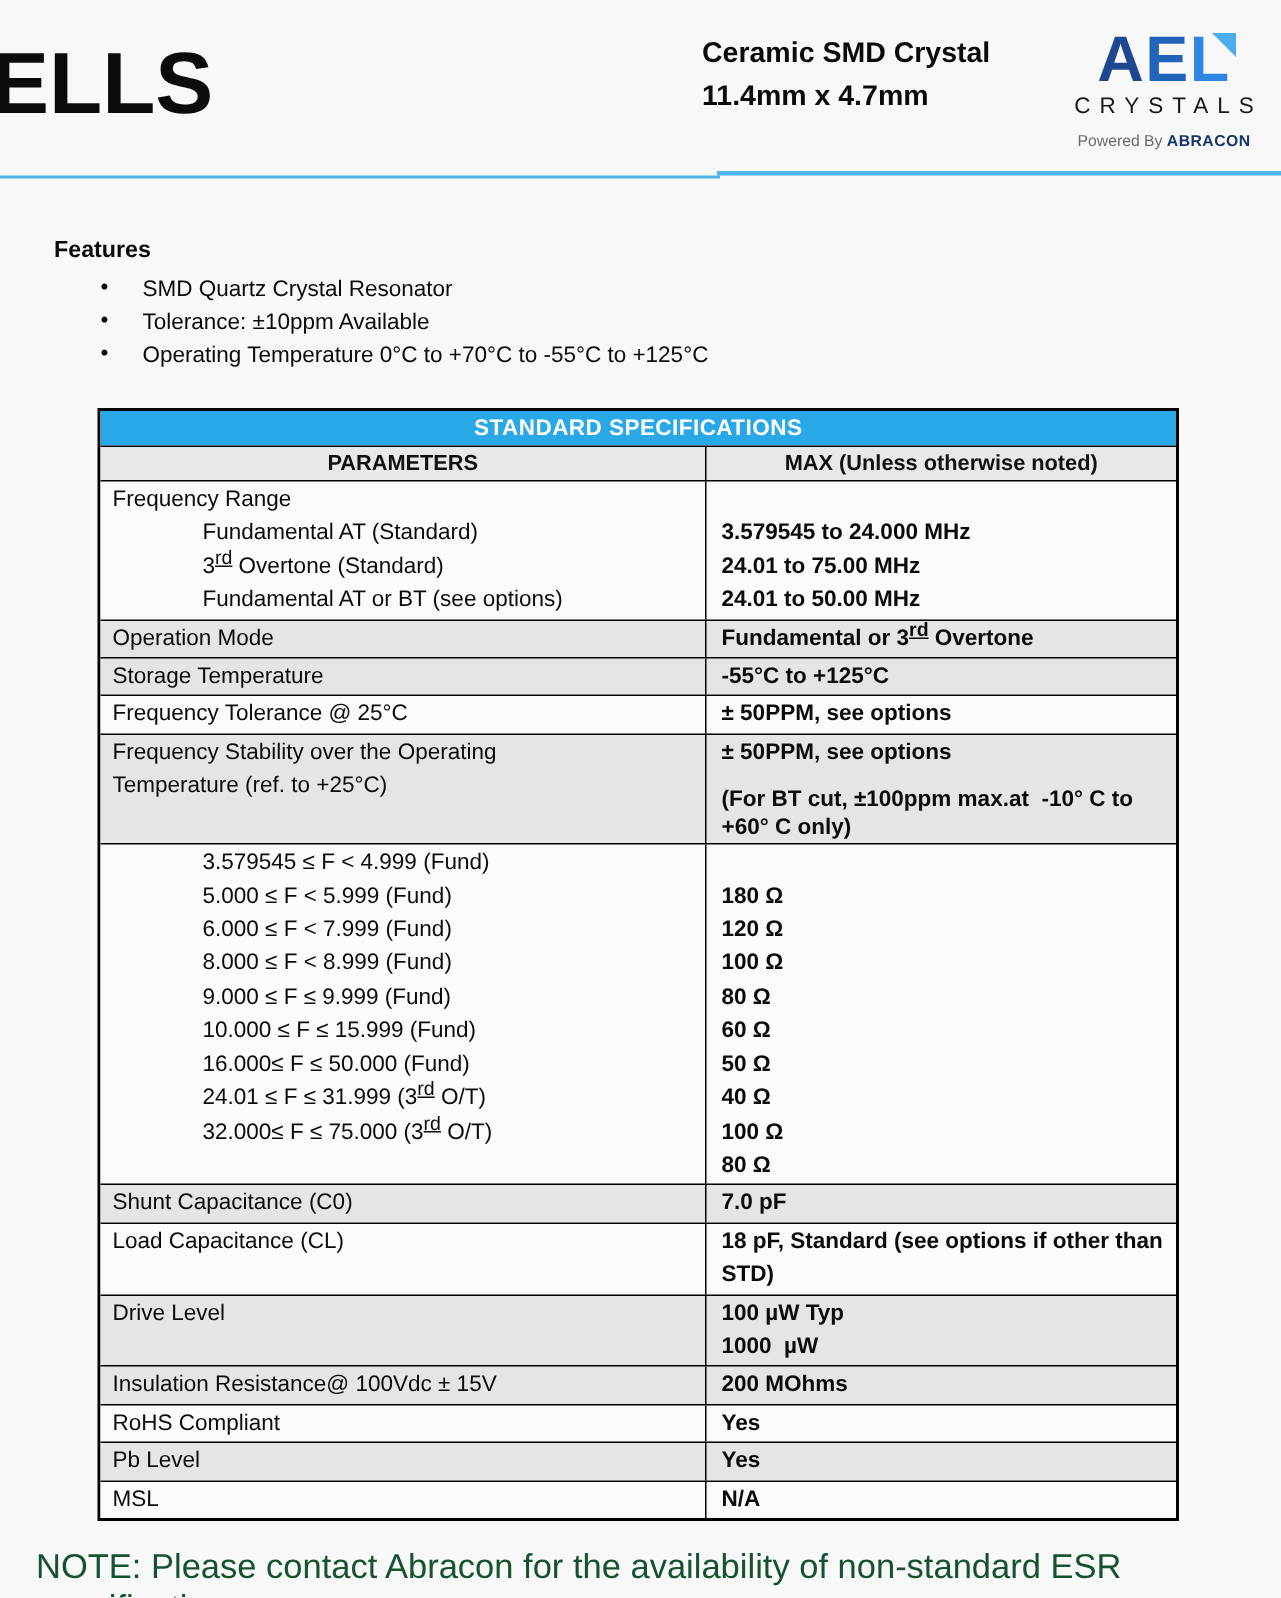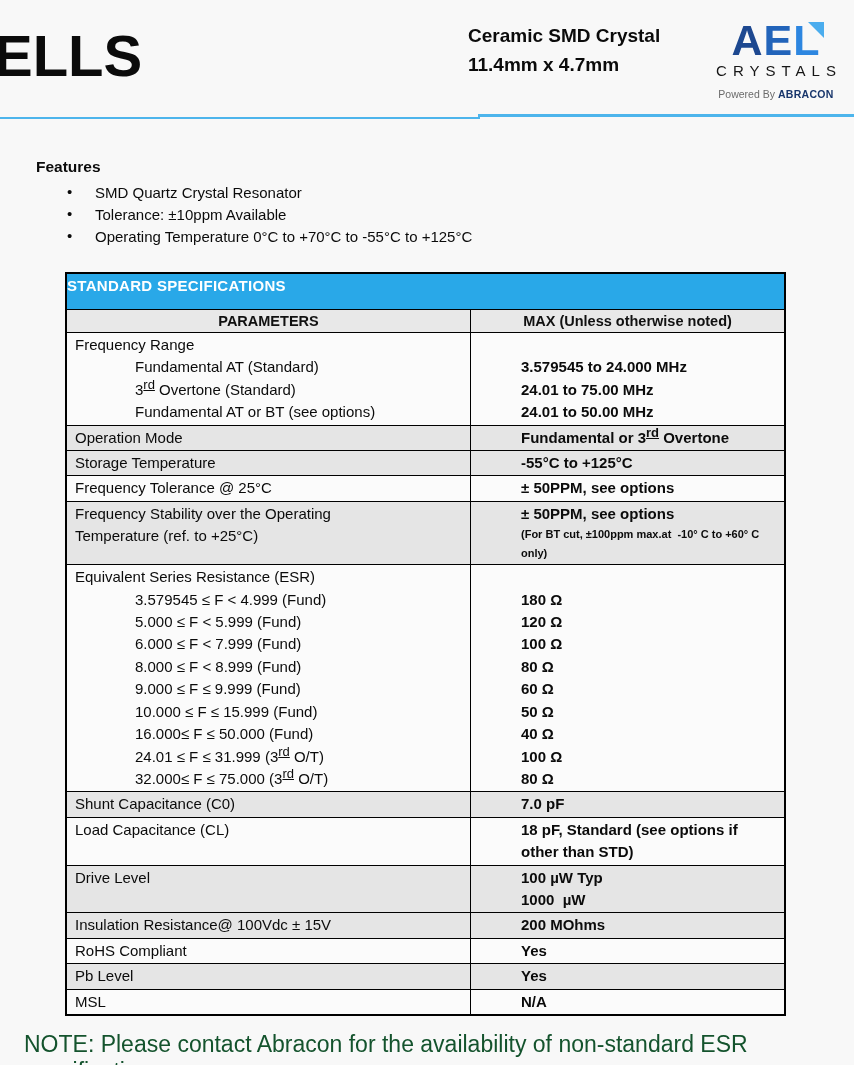--- a/index.html
+++ b/index.html
@@ -44,37 +44,37 @@
   .features ul { list-style:none; margin-top:6px; }
   .features li { position:relative; padding-left:59px; font-size:15px; line-height:21.8px; color:#0b0b0b; }
   .features .bullet { position:absolute; left:31px; top:-1px; font-size:15px; }
 
   
   .spec-table {
     position:absolute; left:65px; top:272px; width:721px;
     border:2px solid #000; background:var(--row-plain, #fbfbfb);
   }
   .t-title {
-    background:var(--title-bg, #29a8e8); color:#fff; 
-    font-weight:bold; font-size:15px; height:35px; line-height:23px; letter-spacing:0.3px;
+    background:var(--title-bg, #29a8e8); color:#fff; text-align:center;
+    font-weight:bold; font-size:15px; height:23px; line-height:23px; letter-spacing:0.3px;
   }
   .t-colhead { display:flex; border-top:1.5px solid #000; background:var(--head-bg, #e8e8e8); }
   .t-colhead .c1, .t-colhead .c2 {
     text-align:center; font-weight:bold; font-size:14.5px; height:22px; line-height:22px;
   }
   .c1 { width:404px; border-right:1.5px solid #000; }
   .c2 { flex:1; }
-  .t-row { display:flex; border-top:1.5px solid #000; background:var(--row-plain, #fbfbfb);gap:40px; }
+  .t-row { display:flex; border-top:1.5px solid #000; background:var(--row-plain, #fbfbfb); }
   .t-row.shaded { background:var(--row-shaded, #e5e5e5); }
   .t-row .c1 { padding:1px 4px 1px 8px; }
   .t-row .c2 { padding:1px 6px 1px 10px; }
   .line { font-size:15px; line-height:22.4px; color:#0b0b0b; }
   .line.indent { padding-left:60px; }
   .c2 .line { font-weight:bold; }
-  .line.small { font-size:11px; line-height:19px; font-weight:bold; }
+  .line.small { font-size:15px; line-height:19px; font-weight:bold;margin-top:10px; }
   sup { font-size:13px; vertical-align:super; line-height:0;text-decoration:underline; }
 
   
   .footer-note { position:absolute; left:24px; top:1031px; font-size:23px; color:#14532d; }
 </style>
 </head>
 <body>
 
 <div class="header">
   <div class="part-number">ELLS</div>
@@ -158,21 +158,20 @@
           <div class="line">Frequency Stability over the Operating</div>
           <div class="line">Temperature (ref. to +25°C)</div>
         </div>
         <div class="c2">
           <div class="line">± 50PPM, see options</div>
           <div class="line small">(For BT cut, ±100ppm max.at &nbsp;-10° C to +60° C only)</div>
         </div>
       </div>
       <div class="t-row">
         <div class="c1">
-          <div class="line">Equivalent Series Resistance (ESR)</div>
           <div class="line indent">3.579545 ≤ F &lt; 4.999 (Fund)</div>
           <div class="line indent">5.000 ≤ F &lt; 5.999 (Fund)</div>
           <div class="line indent">6.000 ≤ F &lt; 7.999 (Fund)</div>
           <div class="line indent">8.000 ≤ F &lt; 8.999 (Fund)</div>
           <div class="line indent">9.000 ≤ F ≤ 9.999 (Fund)</div>
           <div class="line indent">10.000 ≤ F ≤ 15.999 (Fund)</div>
           <div class="line indent">16.000≤ F ≤ 50.000 (Fund)</div>
           <div class="line indent">24.01 ≤ F ≤ 31.999 (3<sup>rd</sup> O/T)</div>
           <div class="line indent">32.000≤ F ≤ 75.000 (3<sup>rd</sup> O/T)</div>
         </div>

